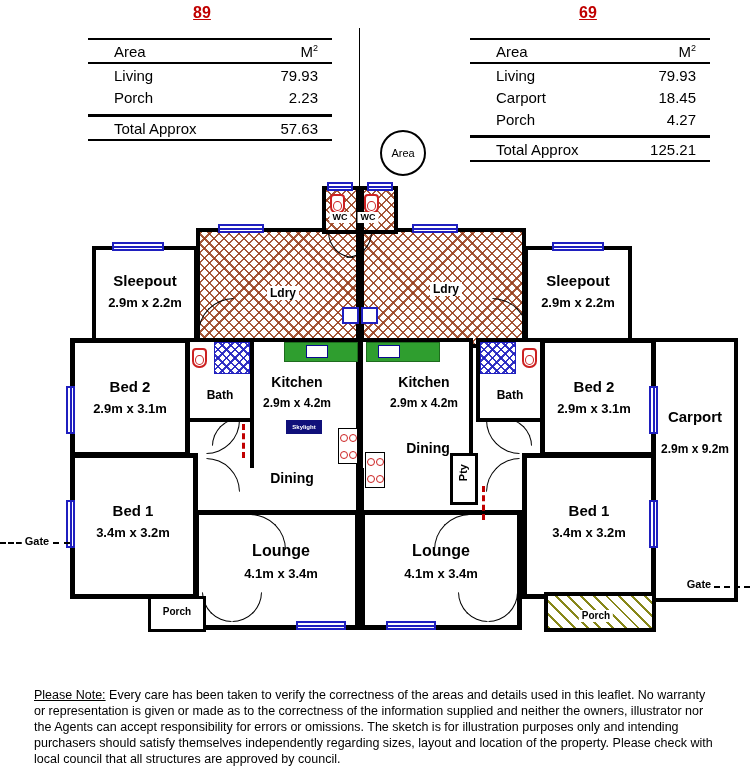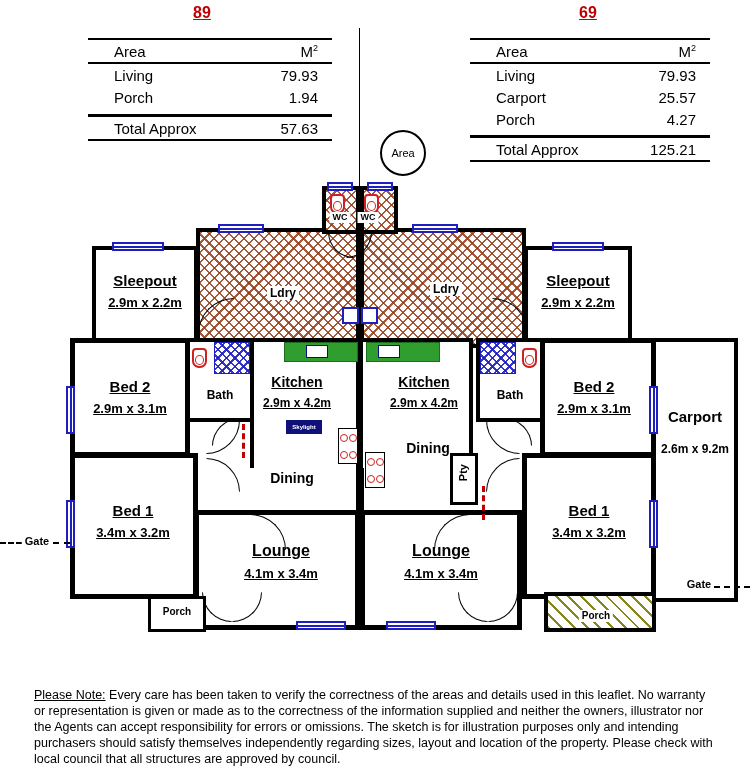--- a/index.html
+++ b/index.html
@@ -48,21 +48,21 @@
           border:1.5px solid #cc2222;border-radius:50%;}
   .stove{position:absolute;background:#fff;border:1.5px solid #000;box-sizing:border-box;
          display:grid;grid-template-columns:1fr 1fr;place-items:center;}
   .stove i{width:6px;height:6px;border:1.5px solid #cc2222;border-radius:50%;}
   .counter{position:absolute;background:#2f9e2f;box-sizing:border-box;border:1px solid #1d6b1d;}
   .sinkbox{position:absolute;background:#fff;border:1.5px solid #0a0a8c;box-sizing:border-box;}
   .badge-navy{position:absolute;background:#10107a;color:#fff;font-size:6px;
          display:flex;align-items:center;justify-content:center;font-weight:bold;}
 
   .roomlbl{position:absolute;transform:translateX(-50%);text-align:center;
-           font-weight:bold;white-space:nowrap;text-decoration:underline;}
+           font-weight:bold;white-space:nowrap;}
   .rname{font-size:15px;}
   .rdims{font-size:13px;margin-top:6px;}
   .singlelbl{position:absolute;transform:translateX(-50%);font-weight:bold;
            font-size:14px;white-space:nowrap;}
   .chip{position:absolute;transform:translateX(-50%);background:#fff;font-weight:bold;
         padding:0 3px;white-space:nowrap;line-height:1.2;}
   .ptylbl{position:absolute;writing-mode:vertical-rl;transform:rotate(180deg);
         font-weight:bold;font-size:11px;}
 
   .dashline{position:absolute;height:0;border-top:2px dashed #000;}
@@ -90,21 +90,21 @@
       <span>Area</span>
       <span class="val"><span>M</span><sup>2</sup></span>
     </div>
     <div class="tline"></div>
     <div class="trow">
       <span>Living</span>
       <span class="val">79.93</span>
     </div>
     <div class="trow">
       <span>Porch</span>
-      <span class="val">1.94</span>
+      <span class="val">2.23</span>
     </div>
     <div style="height:6px"></div>
     <div class="tline thick"></div>
     <div class="trow">
       <span>Total Approx</span>
       <span class="val">57.63</span>
     </div>
     <div class="tline"></div>
   </div>
 
@@ -114,21 +114,21 @@
       <span>Area</span>
       <span class="val"><span>M</span><sup>2</sup></span>
     </div>
     <div class="tline"></div>
     <div class="trow">
       <span>Living</span>
       <span class="val">79.93</span>
     </div>
     <div class="trow">
       <span>Carport</span>
-      <span class="val">25.57</span>
+      <span class="val">18.45</span>
     </div>
     <div class="trow">
       <span>Porch</span>
       <span class="val">4.27</span>
     </div>
     <div style="height:5px"></div>
     <div class="tline thick"></div>
     <div class="trow">
       <span>Total Approx</span>
       <span class="val">125.21</span>
@@ -282,21 +282,21 @@
   <div class="roomlbl" style="left:281px;top:542px;">
     <div class="rname" style="font-size:16px;">Lounge</div>
     <div class="rdims">4.1m x 3.4m</div>
   </div>
   <div class="roomlbl" style="left:441px;top:542px;">
     <div class="rname" style="font-size:16px;">Lounge</div>
     <div class="rdims">4.1m x 3.4m</div>
   </div>
 
   <div class="singlelbl" style="left:695px;top:408px;font-size:15px;">Carport</div>
-  <div class="singlelbl" style="left:695px;top:442px;font-size:12px;">2.6m x 9.2m</div>
+  <div class="singlelbl" style="left:695px;top:442px;font-size:12px;">2.9m x 9.2m</div>
 
   <div class="chip" style="left:177px;top:606px;font-size:10px;">Porch</div>
   <div class="chip" style="left:596px;top:610px;font-size:10px;">Porch</div>
 
   <div class="note" style="left:34px;top:688px;width:684px;">
     <span class="u">Please Note:</span>
     <span>Every care has been taken to verify the correctness of the areas and details used in this leaflet. No warranty or representation is given or made as to the correctness of the information supplied and neither the owners, illustrator nor the Agents can accept responsibility for errors or omissions. The sketch is for illustration purposes only and intending purchasers should satisfy themselves independently regarding sizes, layout and location of the property. Please check with local council that all structures are approved by council.</span>
   </div>
 
 </div>

